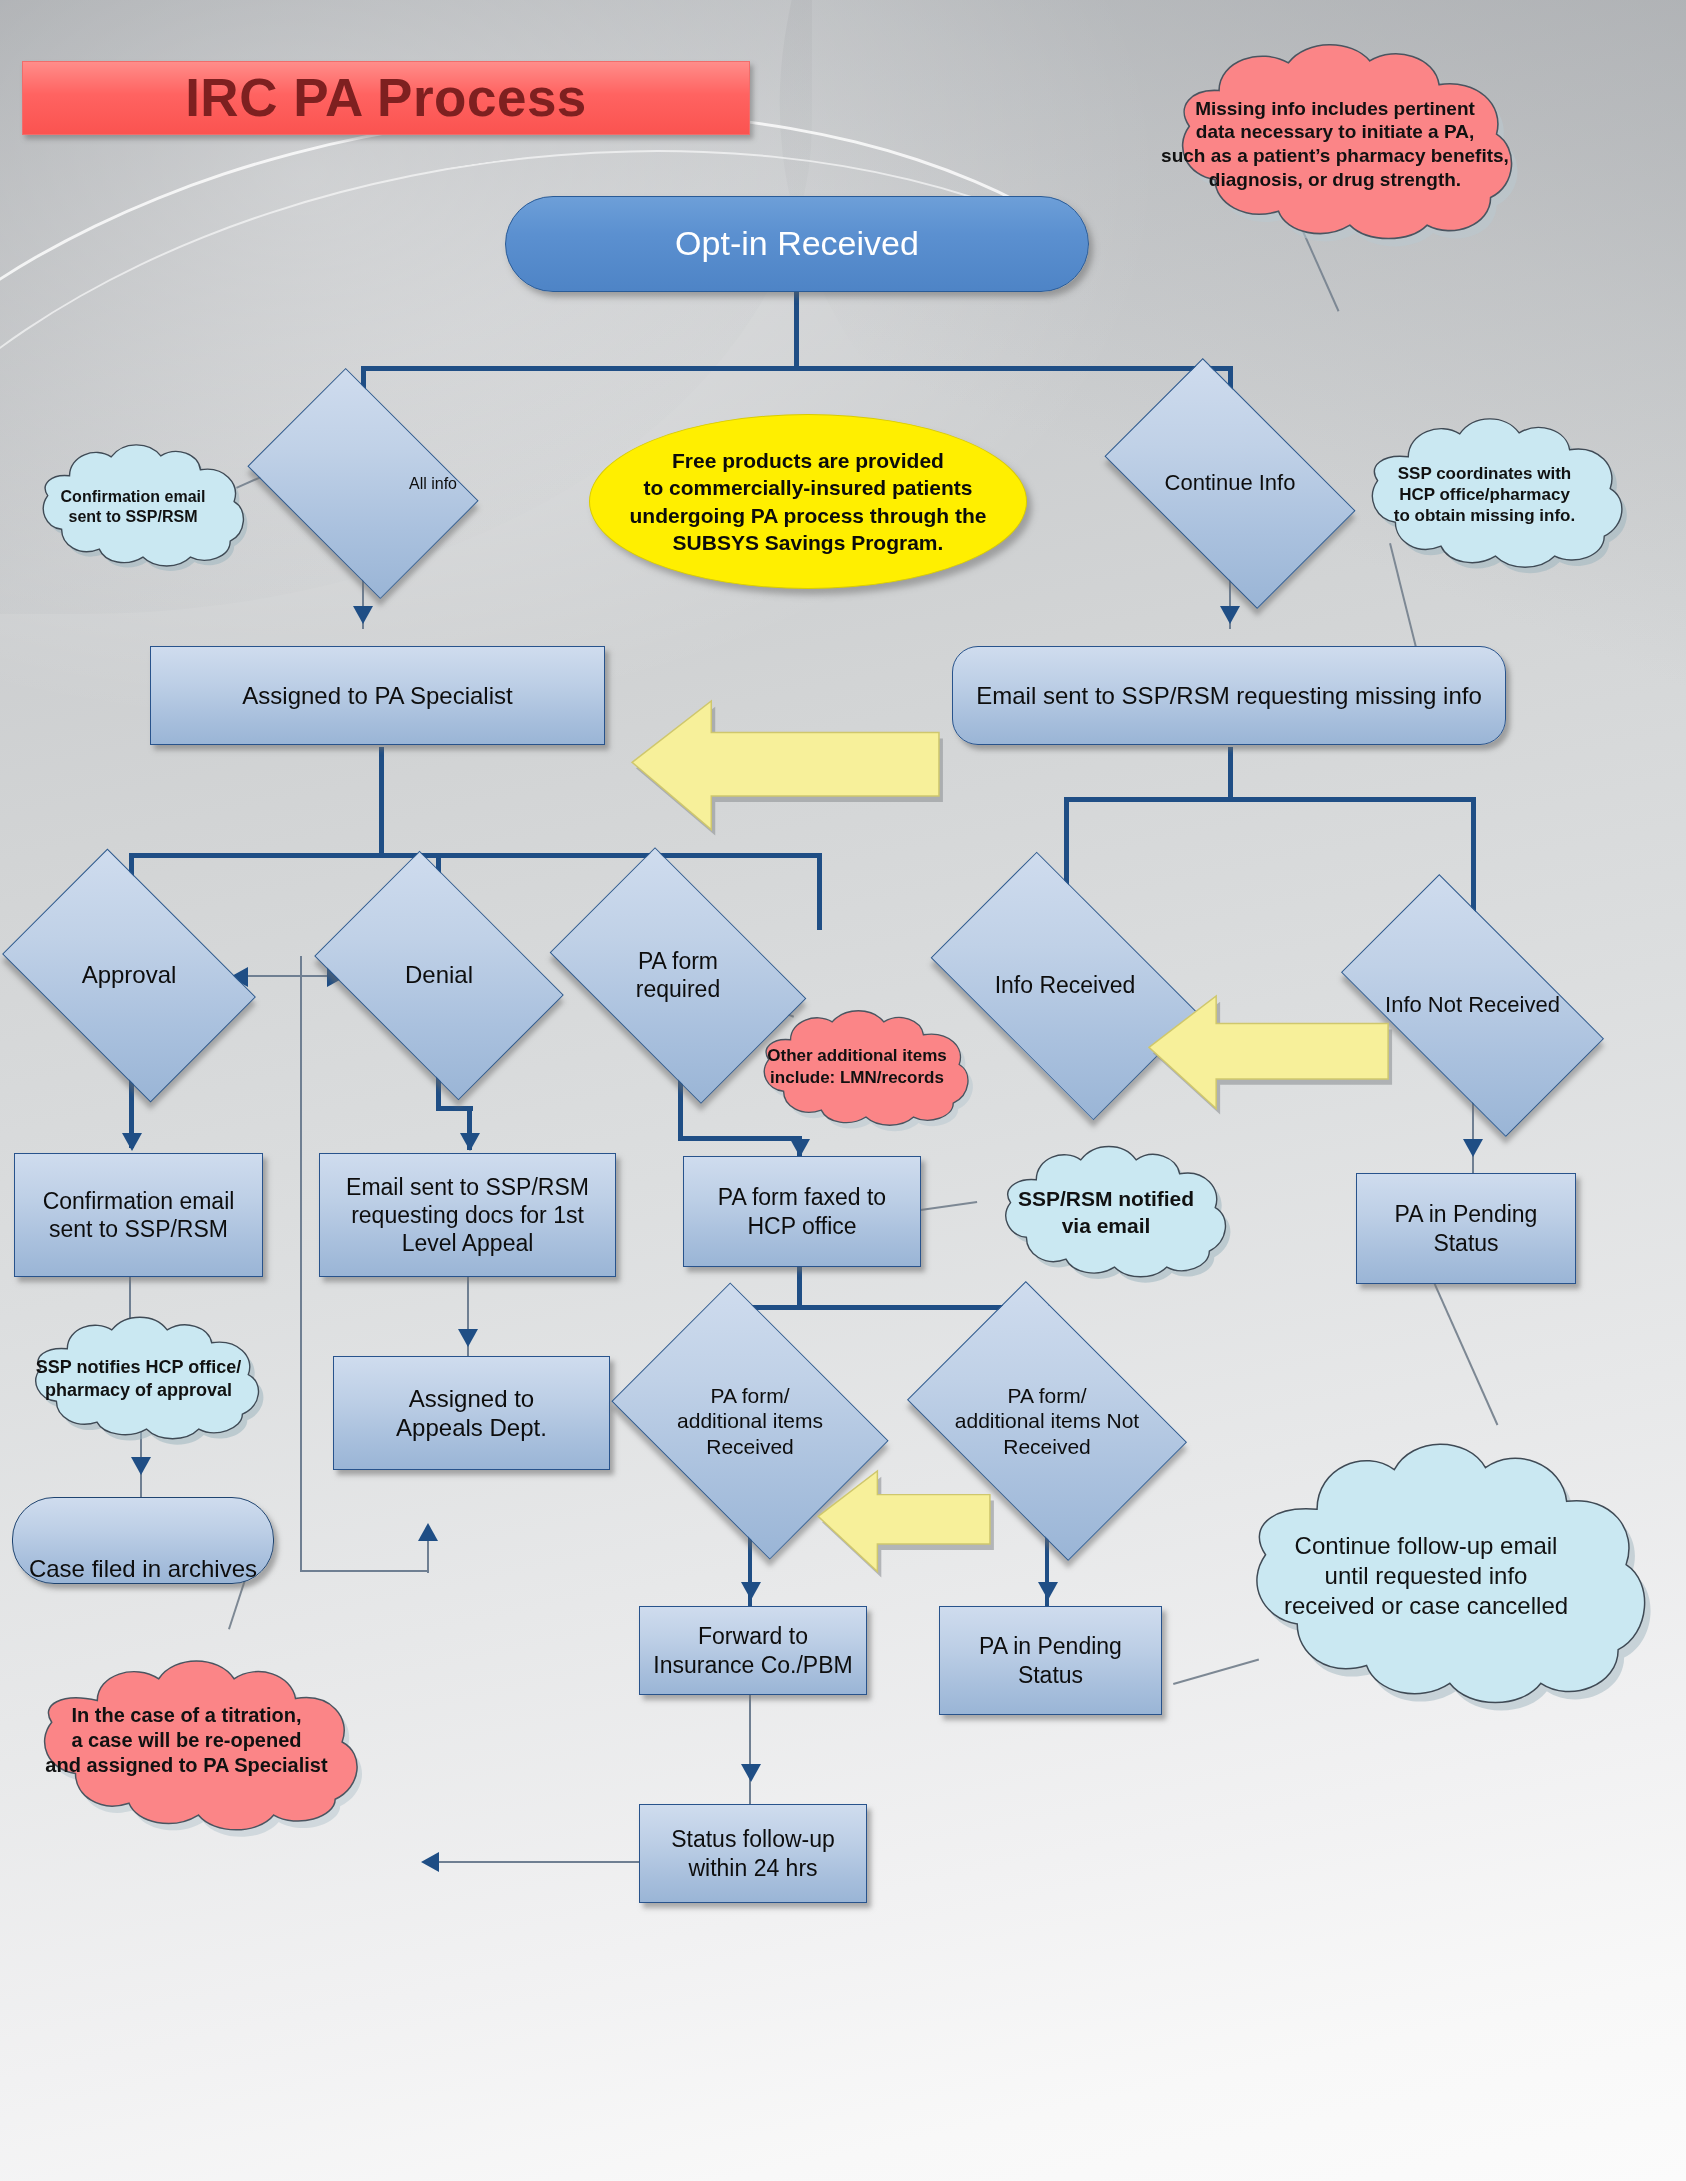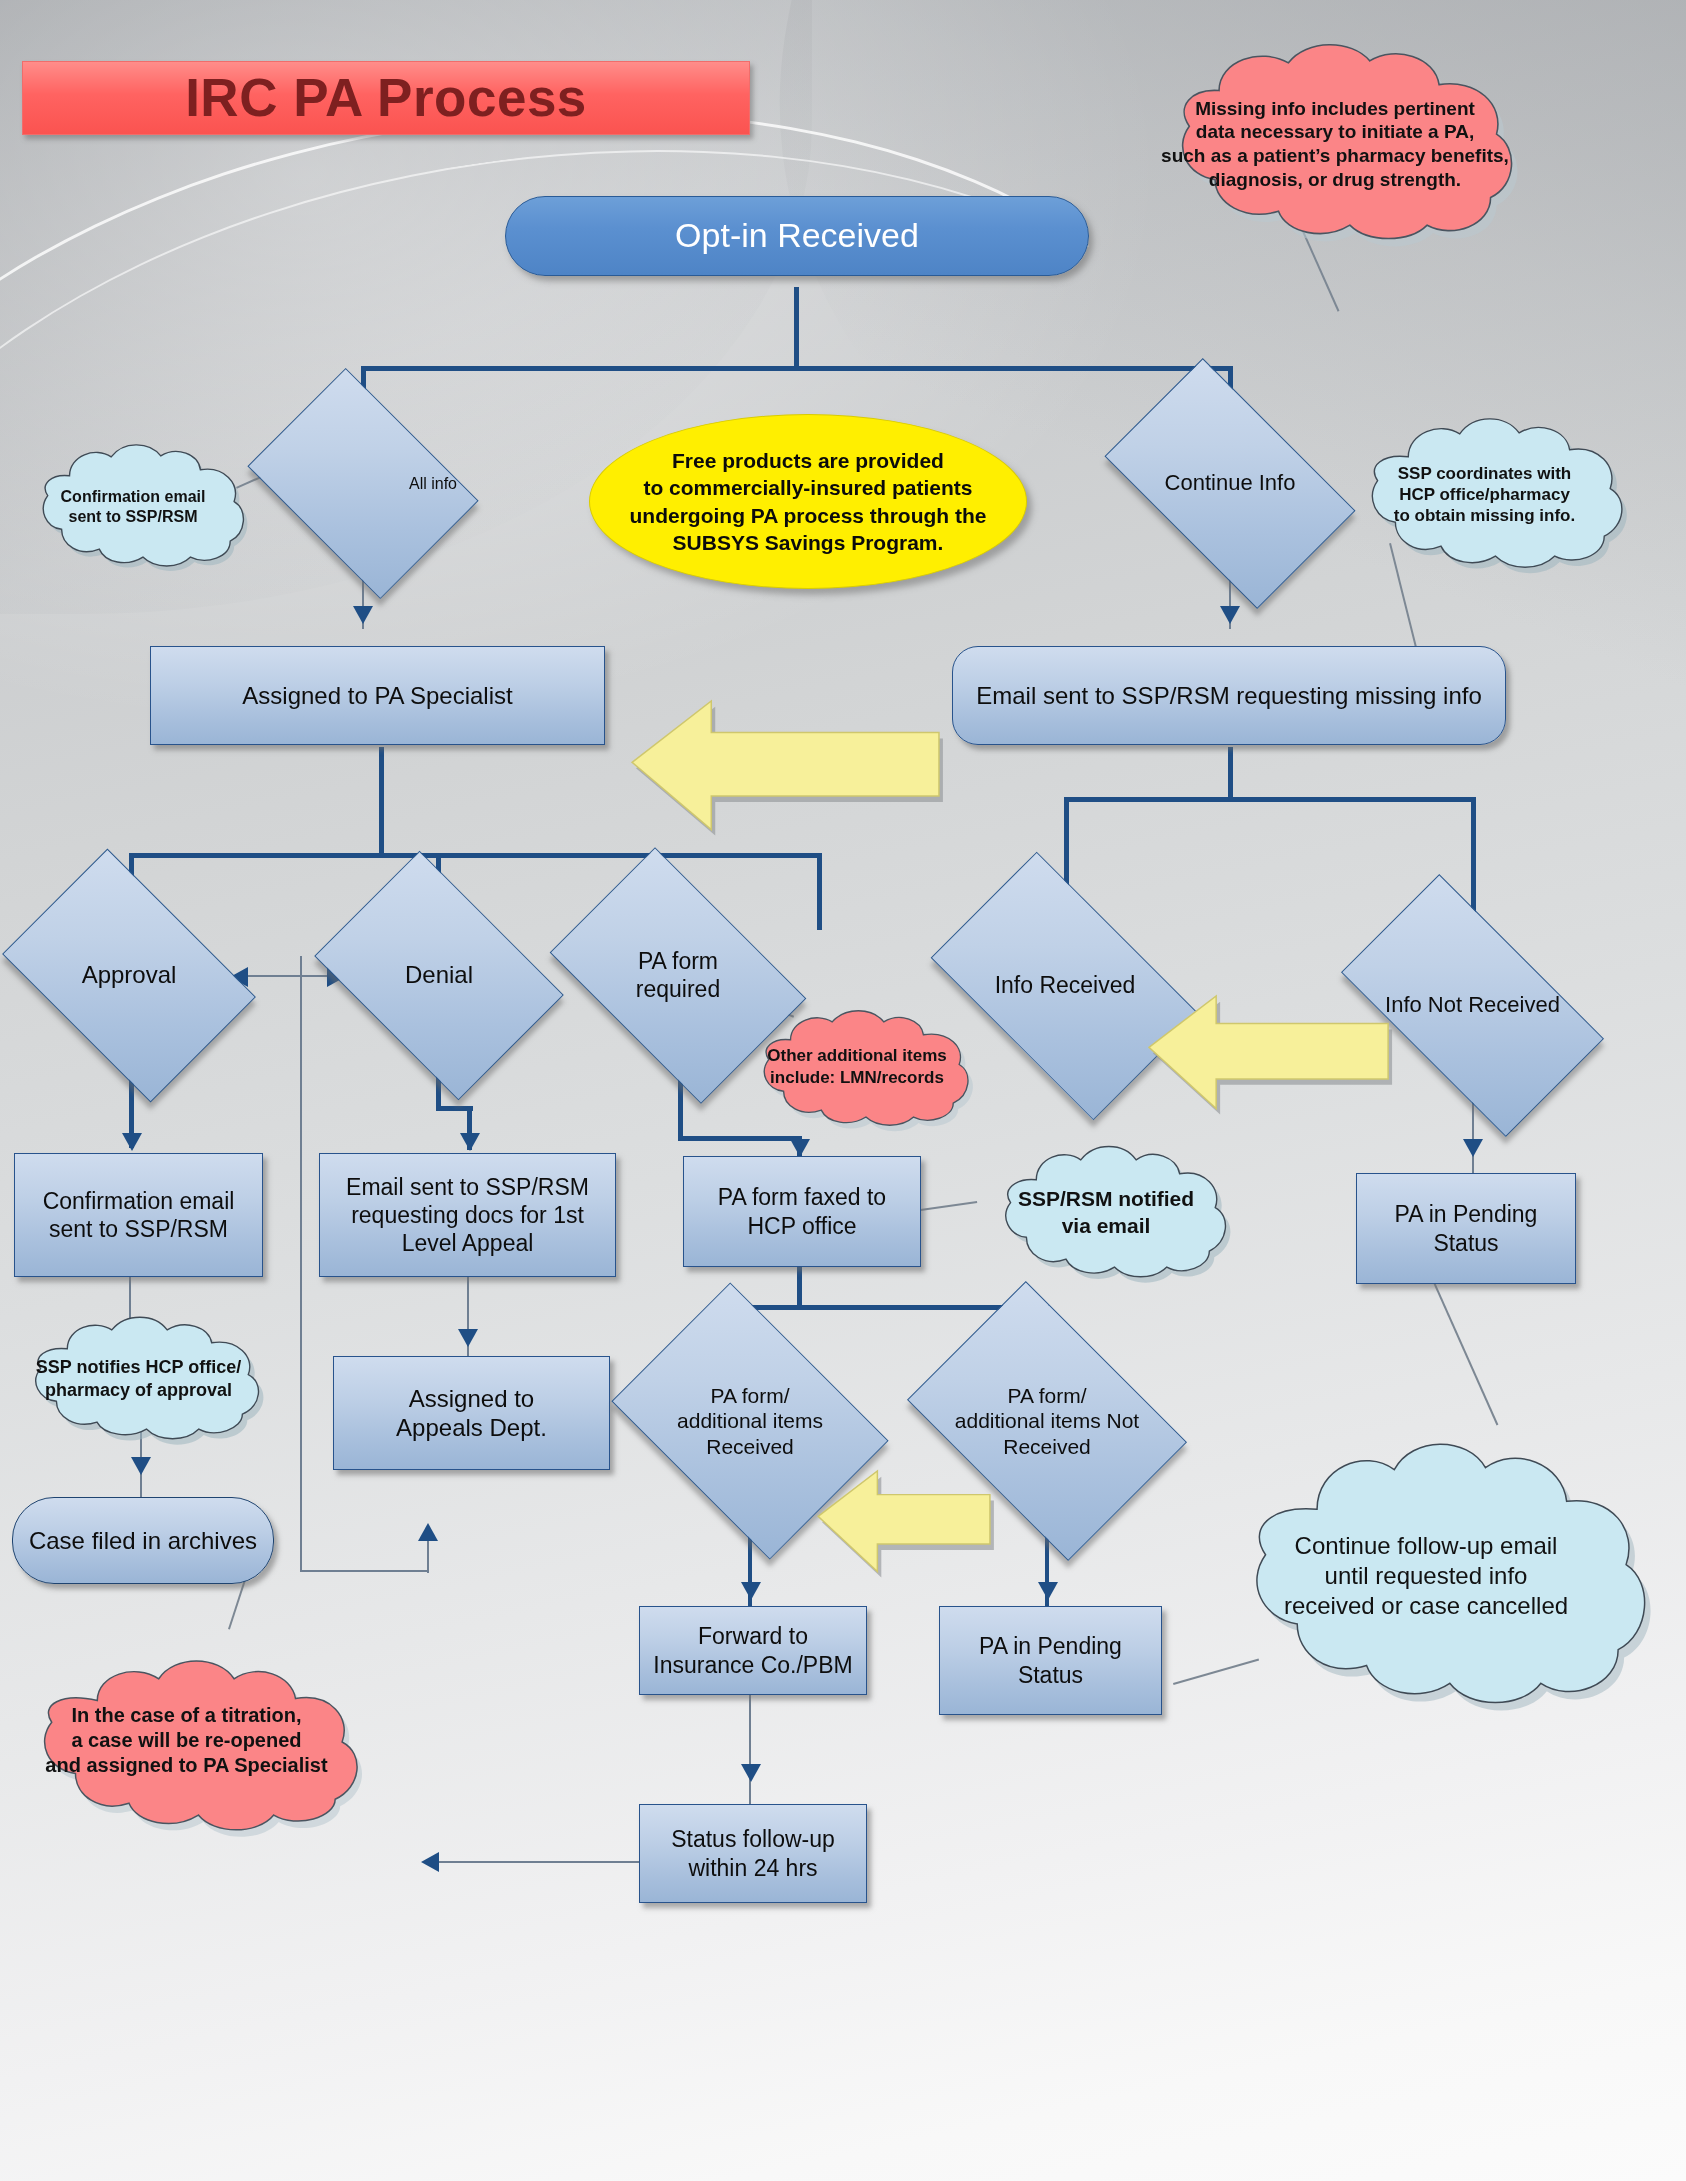--- a/index.html
+++ b/index.html
@@ -54,20 +54,21 @@
     color:#0d0d0d;
     box-shadow:4px 5px 5px rgba(110,110,110,.55);
   }
 
   .rounded-proc{
     background:linear-gradient(180deg,#cfdcee 0%,#bdcfe6 38%,#a9c0dd 72%,#9ab5d6 100%);
     border:1.3px solid #1f4470;
     border-radius:42px;
     color:#0d0d0d;
     box-shadow:4px 5px 5px rgba(110,110,110,.55);
+    align-items:flex-end;
   }
 
   
   .diamond{position:absolute;}
   .diamond .dshape{
     position:absolute;inset:0;
     background:linear-gradient(135deg,#cfdcee 0%,#c0d1e7 35%,#aac1de 70%,#9ab5d6 100%);
     border:1px solid #2d5a90;
     transform:rotate(45deg);
     box-shadow:5px 5px 5px rgba(110,110,110,.5);
@@ -200,21 +201,21 @@
 
   <div class="leader" style="left:1287px;top:193px;width:129px;transform:rotate(66deg);"></div>
   <div class="leader" style="left:236px;top:487px;width:74px;transform:rotate(-24deg);"></div>
   <div class="leader" style="left:1391px;top:543px;width:129px;transform:rotate(76deg);"></div>
   <div class="leader" style="left:693px;top:975px;width:109px;transform:rotate(22deg);"></div>
   <div class="leader" style="left:871px;top:1216px;width:107px;transform:rotate(-8deg);"></div>
   <div class="leader" style="left:1426px;top:1262px;width:178px;transform:rotate(66deg);"></div>
   <div class="leader" style="left:1173px;top:1683px;width:89px;transform:rotate(-16deg);"></div>
   <div class="leader" style="left:228px;top:1629px;width:119px;transform:rotate(-72deg);"></div>
 
-  <div class="node terminator" style="left:505px;top:196px;width:584px;height:80px;font-size:34px;">
+  <div class="node terminator" style="left:505px;top:196px;width:584px;height:96px;font-size:34px;">
     <span>Opt-in Received</span>
   </div>
 
   <div class="diamond" style="left:269px;top:414px;width:188px;height:139px;">
     <div class="dshape"></div>
     <div class="dlabel" style="font-size:16px;text-align:right;">
       <span>All info</span>
     </div>
   </div>
 

